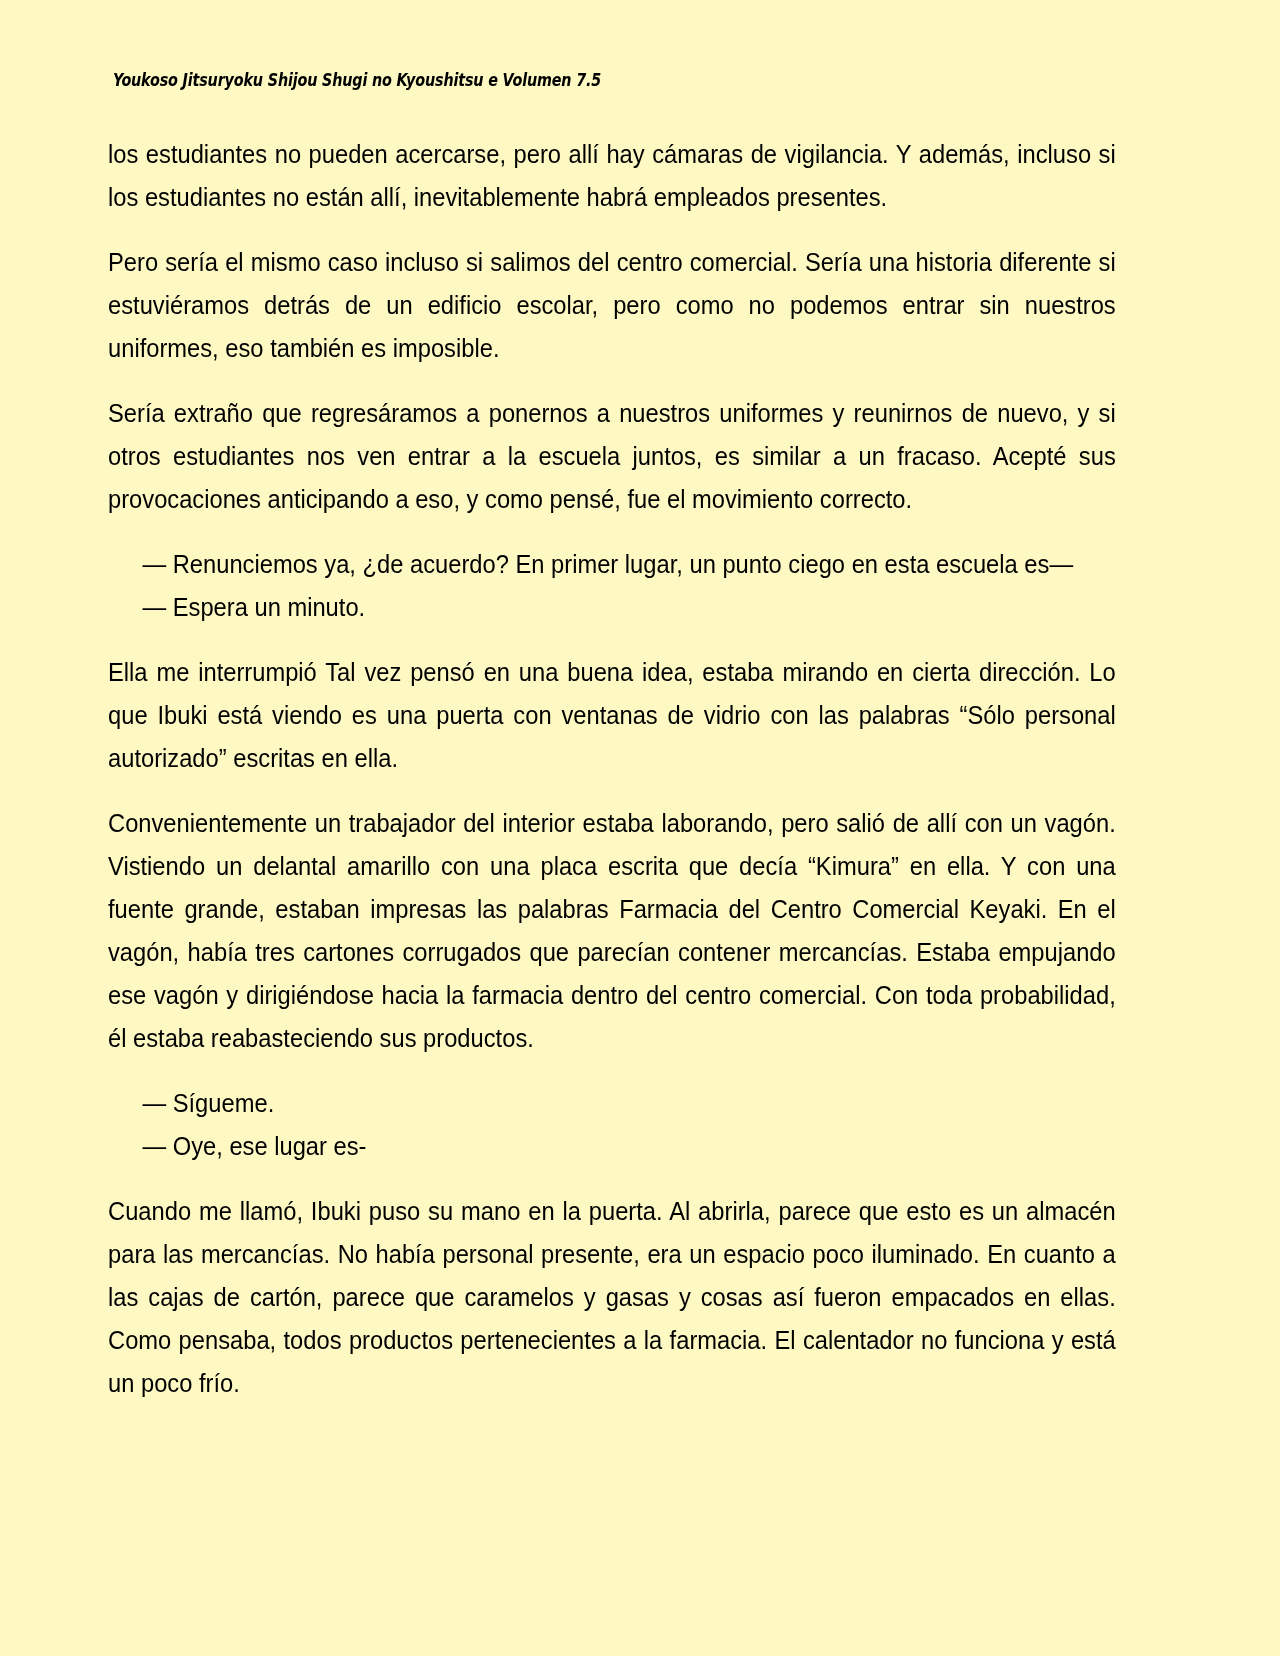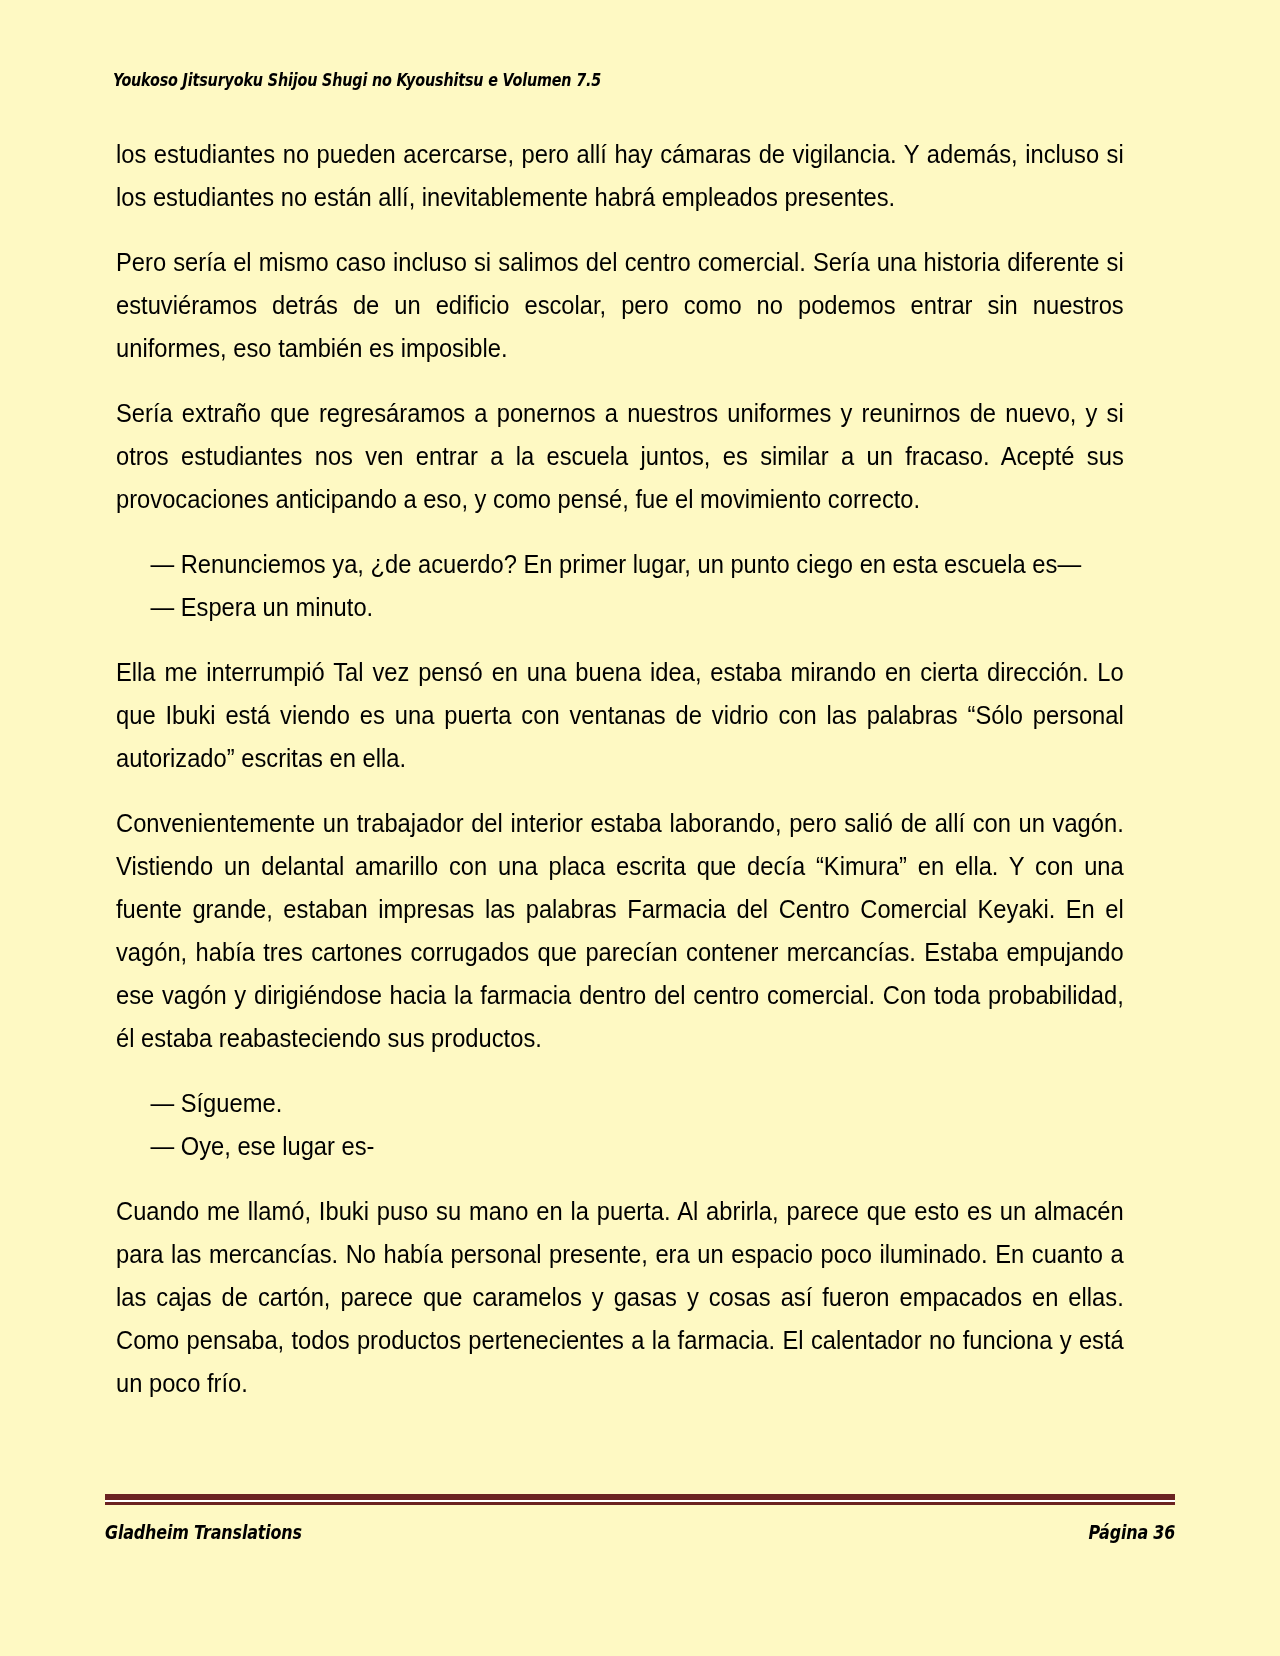--- a/index.html
+++ b/index.html
@@ -39,21 +39,21 @@
     letter-spacing: -0.2px;
     transform: scaleX(0.82);
     transform-origin: left center;
     white-space: nowrap;
     color: #000000;
   }
 
   
   .content {
     position: absolute;
-    left: 116px;
+    left: 108px;
     top: 133px;
     width: 1008px;
   }
 
   p.para {
     margin: 0 0 22px 0;
     font-family: "Liberation Sans", sans-serif;
     font-size: 25.5px;
     line-height: 43px;
     text-align: justify;
@@ -161,23 +161,14 @@
 
     <div class="dialogue">
       <div class="dialogue-line">— Sígueme.</div>
       <div class="dialogue-line">— Oye, ese lugar es-</div>
     </div>
 
     <p class="para">Cuando me llamó, Ibuki puso su mano en la puerta. Al abrirla, parece que esto es un almacén para las mercancías. No había personal presente, era un espacio poco iluminado. En cuanto a las cajas de cartón, parece que caramelos y gasas y cosas así fueron empacados en ellas. Como pensaba, todos productos pertenecientes a la farmacia. El calentador no funciona y está un poco frío.</p>
 
   </div>
 
-  <div class="footer">
-    <div class="footer-rule-thick" style="background: rgb(107, 35, 33);"></div>
-    <div class="footer-rule-gap"></div>
-    <div class="footer-rule-thin" style="background: rgb(107, 35, 33);"></div>
-    <div class="footer-row">
-      <div class="footer-left">Gladheim Translations</div>
-      <div class="footer-right">Página 36</div>
-    </div>
-  </div>
 
 </div>
 
 </body></html>

